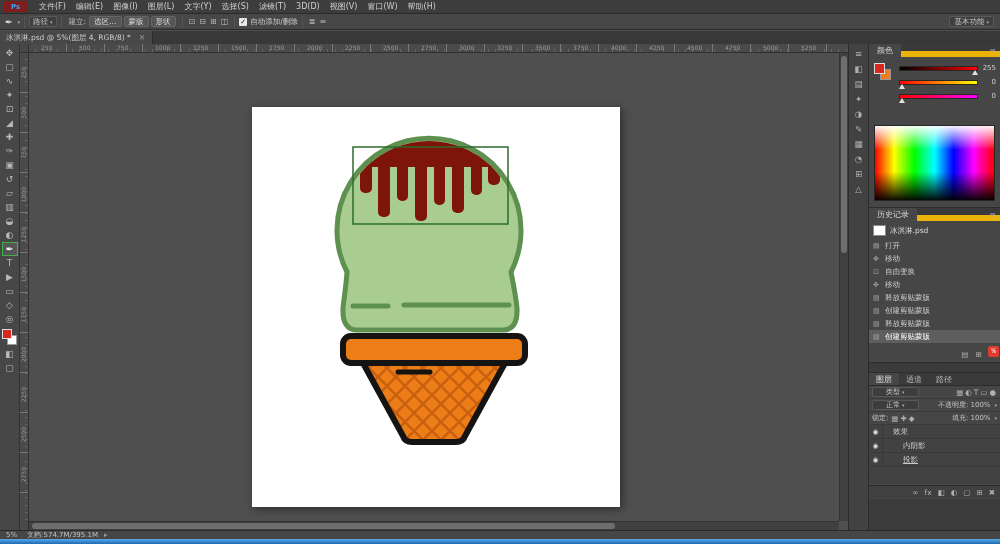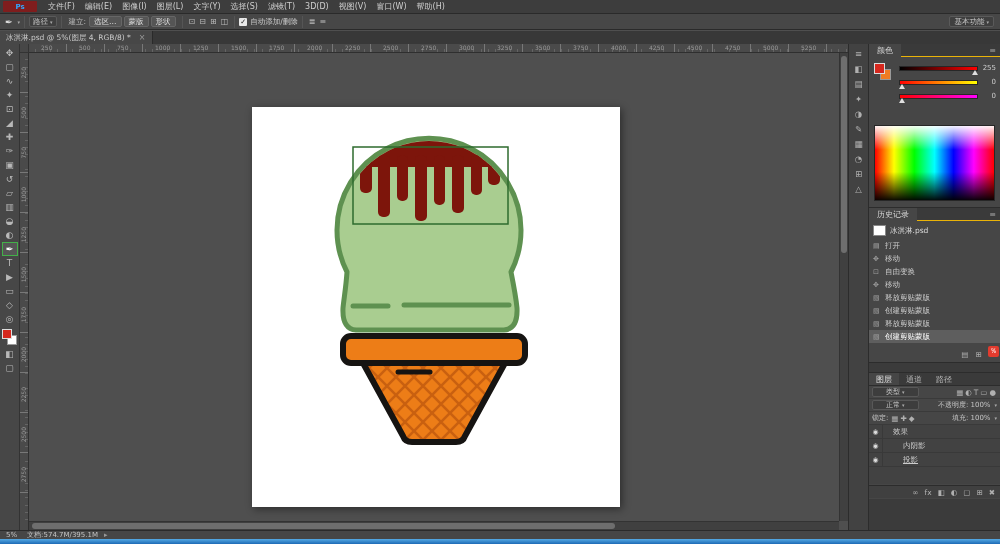--- a/index.html
+++ b/index.html
@@ -3,21 +3,21 @@
 <meta charset="utf-8">
 <style>
   *{box-sizing:border-box;margin:0;padding:0}
   body{margin:0;background:#222}
   #root{position:relative;width:1000px;height:544px;background:#4f4f4f;
     font-family:"DejaVu Sans","Liberation Sans",sans-serif;overflow:hidden;color:#c9c9c9}
 
   
   .menubar{position:absolute;left:0;top:0;width:100%;height:14px;background:#3d3d3d;
     border-bottom:1px solid #2a2a2a;display:flex;align-items:center;z-index:10}
-  .ps-logo{width:34px;height:11px;background:#7f1d1d;color:#31a8ff;font-size:7px;font-weight:bold;
+  .ps-logo{width:25px;height:11px;background:#7f1d1d;color:#31a8ff;font-size:7px;font-weight:bold;
     display:flex;align-items:center;justify-content:center;margin:0 6px 0 3px;border-radius:1px}
   .mi{font-size:8px;padding:0 5px;color:#cfcfcf;line-height:14px;cursor:default}
 
   .optionsbar{position:absolute;left:0;top:14px;width:100%;height:16px;background:#474747;
     border-bottom:1px solid #2a2a2a;display:flex;align-items:center;font-size:8px;z-index:10}
   .ob-sep{width:1px;height:12px;background:#393939;border-right:1px solid #555;margin:0 4px}
   .ob-tool{font-size:9px;padding:0 3px 0 5px;color:#ddd}
   .caret2{font-size:5px;margin-left:2px;color:#aaa}
   .ob-select{background:#3f3f3f;border:1px solid #5a5a5a;border-radius:2px;height:11px;
     display:flex;align-items:center;padding:0 3px;font-size:7.5px}
@@ -76,21 +76,21 @@
   .dicon{width:16px;height:15px;line-height:15px;text-align:center;font-size:8.5px;color:#b0b0b0}
 
   
   .panels{position:absolute;left:868px;top:44px;width:132px;bottom:14px;background:#3d3d3d;border-left:1px solid #2c2c2c}
   .panel{position:absolute;left:0;right:0;background:#464646}
   .p-color{top:0;height:163px}
   .p-history{top:163px;height:155px;border-top:1px solid #2c2c2c}
   .p-gap{position:absolute;top:318px;height:11px;left:0;right:0;background:#3b3b3b;
     border-top:1px solid #2c2c2c;border-bottom:1px solid #2c2c2c}
   .p-layers{top:329px;height:157px}
-  .phead{height:13px;background:#3a3a3a;display:flex;position:relative;border-bottom:1px solid #eab308}
+  .phead{height:13px;background:#3a3a3a;display:flex;position:relative;border-bottom:6px solid #eab308}
   .ptab{background:#464646;height:13px;line-height:13px;padding:0 8px;font-size:8px;color:#d5d5d5}
   .pmenu{position:absolute;right:4px;font-size:8px;color:#aaa;top:0;line-height:13px}
 
   .cswatches{position:absolute;left:5px;top:19px;width:22px;height:22px}
   .cfg,.cbg{position:absolute;width:11px;height:11px;border:1px solid #ddd}
   .cfg{left:0;top:0;z-index:2}
   .cbg{left:6px;top:6px;border-color:#999}
   .sliders{position:absolute;left:30px;right:4px;top:17px}
   .srow{display:flex;align-items:center;height:14px}
   .strack{flex:1;height:5px;border:1px solid #272727;position:relative}

